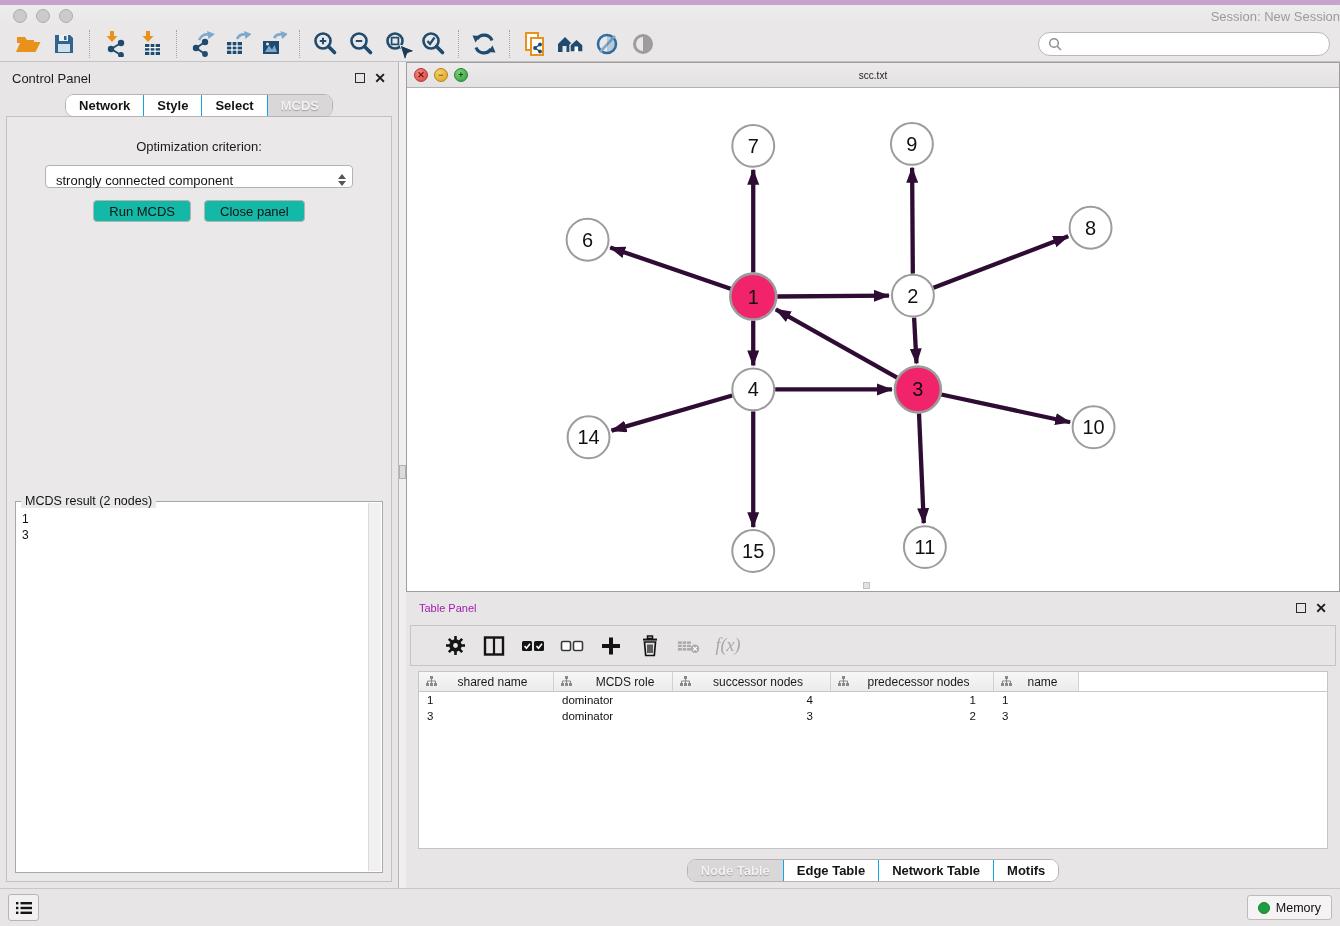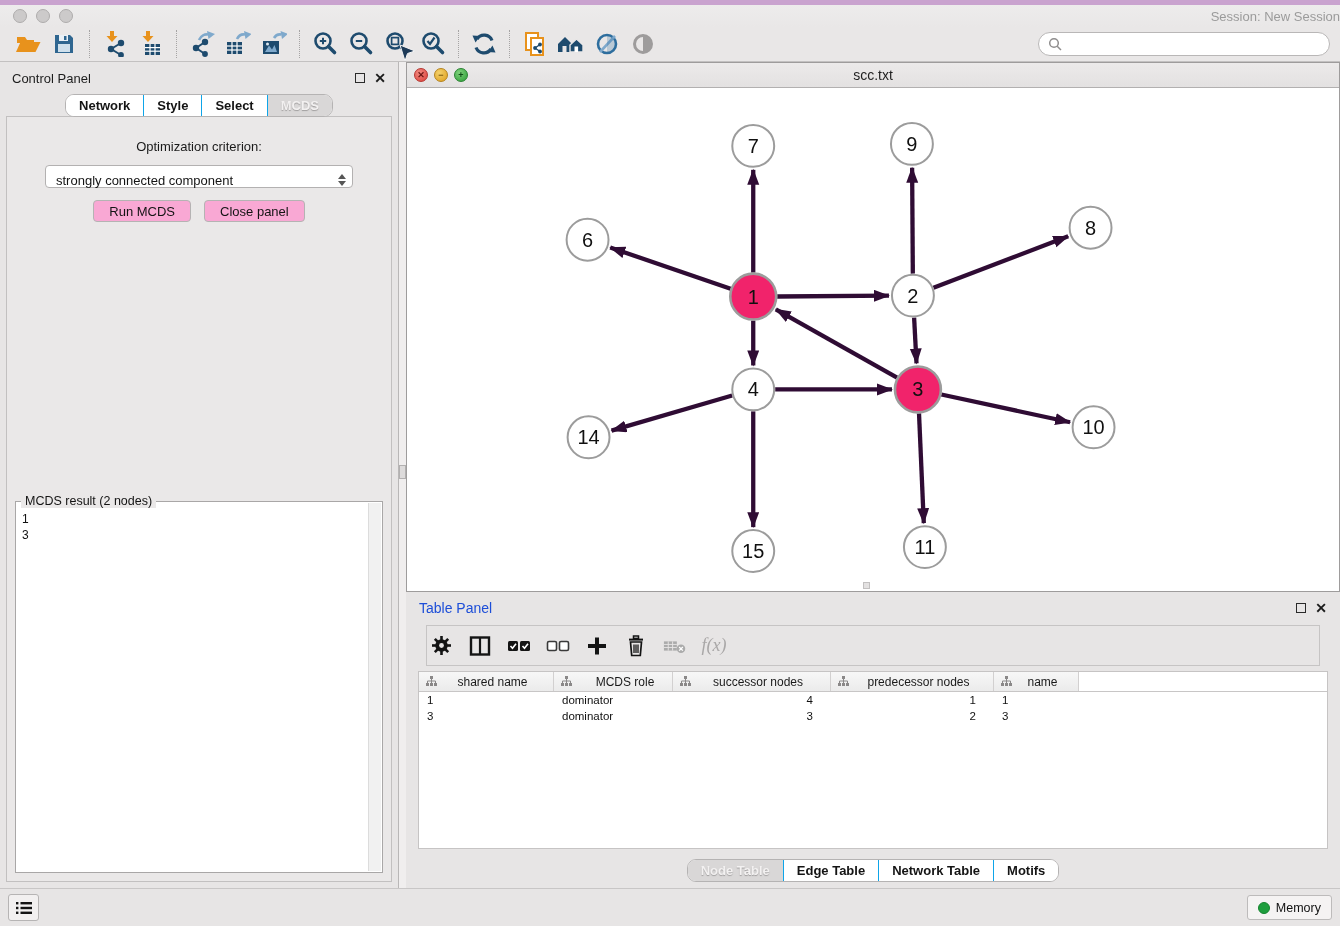--- a/index.html
+++ b/index.html
@@ -36,50 +36,50 @@
   .seg-tab:first-child { border-left:none; }
   .seg-tab.active { background:#d9d7d7; color:#f3f1f1; text-shadow:0 1px 1px #a09e9e; }
   .cp-body { margin:0 6px 6px; background:#eae8e8; border:1px solid #c2c0c0; flex:1; display:flex; flex-direction:column; min-height:0; }
   .opt-label { text-align:center; font-size:13px; color:#1a1a1a; margin-top:22px; }
   .dropdown { width:308px; height:23px; margin:11px auto 0; background:#fff; border:1px solid #b3b1b1; border-radius:4px; display:flex; align-items:center; padding:7px 6px 0 10px; font-size:13px; color:#141414; }
   .dd-chevrons { margin-left:auto; display:flex; flex-direction:column; gap:2px; align-items:center; }
   .dd-chevrons i { width:0; height:0; border-left:4px solid transparent; border-right:4px solid transparent; display:block; }
   .dd-up { border-bottom:5px solid #565656; }
   .dd-down { border-top:5px solid #565656; }
   .btn-row { display:flex; justify-content:center; gap:13px; margin-top:12px; }
-  .push-btn { height:22px; background:#f9a8d4; border:1px solid #b5b3b3; border-radius:4px; font-size:13px; color:#141414; padding:0 15px; display:flex; align-items:center; font-family:inherit; }
+  .push-btn { height:22px; background:#14b8a6; border:1px solid #b5b3b3; border-radius:4px; font-size:13px; color:#141414; padding:0 15px; display:flex; align-items:center; font-family:inherit; }
   .result-group { margin:auto 8px 8px; height:372px; border:1px solid #a9a7a7; position:relative; background:#fff; }
   .result-label { position:absolute; top:-8px; left:5px; background:#eae8e8; padding:0 4px; font-size:12.5px; color:#141414; }
   .result-scroll { position:absolute; top:1px; right:1px; bottom:1px; width:13px; background:#f1f1f1; border-left:1px solid #dcdcdc; }
   .result-lines { padding:9px 6px 0; font-size:12px; line-height:16px; color:#111; }
 
   
   .v-divider { width:8px; flex:0 0 8px; background:#f0eeee; border-left:1px solid #b9b7b7; position:relative; }
   .v-grip { position:absolute; top:403px; left:0px; width:7px; height:14px; background:#dddbdb; border:1px solid #b2b0b0; }
 
   
   .right-col { flex:1; display:flex; flex-direction:column; min-width:0; }
   .net-window { height:530px; flex:0 0 530px; border:1px solid #9e9c9c; background:#fff; display:flex; flex-direction:column; }
   .net-titlebar { height:25px; flex:0 0 25px; background:linear-gradient(#eceaea,#e3e1e1); border-bottom:1px solid #b2b0b0; position:relative; display:flex; align-items:center; justify-content:center; }
-  .net-title { font-size:14px; color:#1f1f1f; }
+  .net-title { font-size:10px; color:#1f1f1f; }
   .lights { position:absolute; left:7px; top:5px; display:flex; gap:6px; }
   .light { width:14px; height:14px; border-radius:50%; display:flex; align-items:center; justify-content:center; font-size:9px; font-weight:bold; }
   .light-red { background:radial-gradient(circle at 35% 30%, #f08a80, #dd3f38); border:1px solid #b63530; color:#6d1512; }
   .light-yellow { background:radial-gradient(circle at 35% 30%, #f3d06a, #dfa01e); border:1px solid #b5831c; color:#7a5a0e; }
   .light-green { background:radial-gradient(circle at 35% 30%, #7ed07a, #2d9e37); border:1px solid #288231; color:#0e4d16; }
   .canvas-wrap { flex:1; position:relative; background:#fff; }
   .canvas-wrap svg { display:block; }
   .net-grip { position:absolute; bottom:2px; left:456px; width:7px; height:7px; background:#e3e1e1; border:1px solid #c2c0c0; }
   .graph-node text { font-size:20px; fill:#101010; font-family:"Liberation Sans",sans-serif; }
 
   
   .table-panel { flex:1; background:#e7e5e5; display:flex; flex-direction:column; min-height:0; }
   .tp-header { height:31px; display:flex; align-items:center; padding:0 13px; }
-  .tp-title { font-size:14px; color:#1d4ed8; }
-  .tp-toolbar { margin:2px 20px 0; height:41px; flex:0 0 41px; background:#e7e5e5; border:1px solid #c6c4c4; display:flex; align-items:center; gap:15px; padding:0 2px; }
+  .tp-title { font-size:11px; color:#a21caf; }
+  .tp-toolbar { margin:2px 4px 0; height:41px; flex:0 0 41px; background:#e7e5e5; border:1px solid #c6c4c4; display:flex; align-items:center; gap:15px; padding:0 32px; }
   .tp-tool { width:24px; height:24px; display:flex; align-items:center; justify-content:center; }
   .fx-label { font-size:18px; font-style:italic; color:#a9a7a7; font-family:"Liberation Serif",serif; }
   .table-box { margin:5px 12px 0; background:#fff; border:1px solid #c6c4c4; height:178px; flex:0 0 178px; overflow:hidden; }
   .tbl-header { display:flex; height:20px; border-bottom:1px solid #c8c6c6; }
   .th { background:linear-gradient(#f7f7f7,#ebebeb); border-right:1px solid #d2d0d0; display:flex; align-items:center; padding-left:7px; gap:5px; font-size:12px; color:#1a1a1a; }
   .th span { margin:0 auto; padding-right:10px; }
   .tbl-row { display:flex; height:16px; }
   .td { font-size:11.5px; color:#111; display:flex; align-items:center; }
   .td.left { justify-content:flex-start; padding-left:8px; }
   .td.right { justify-content:flex-end; padding-right:18px; }

